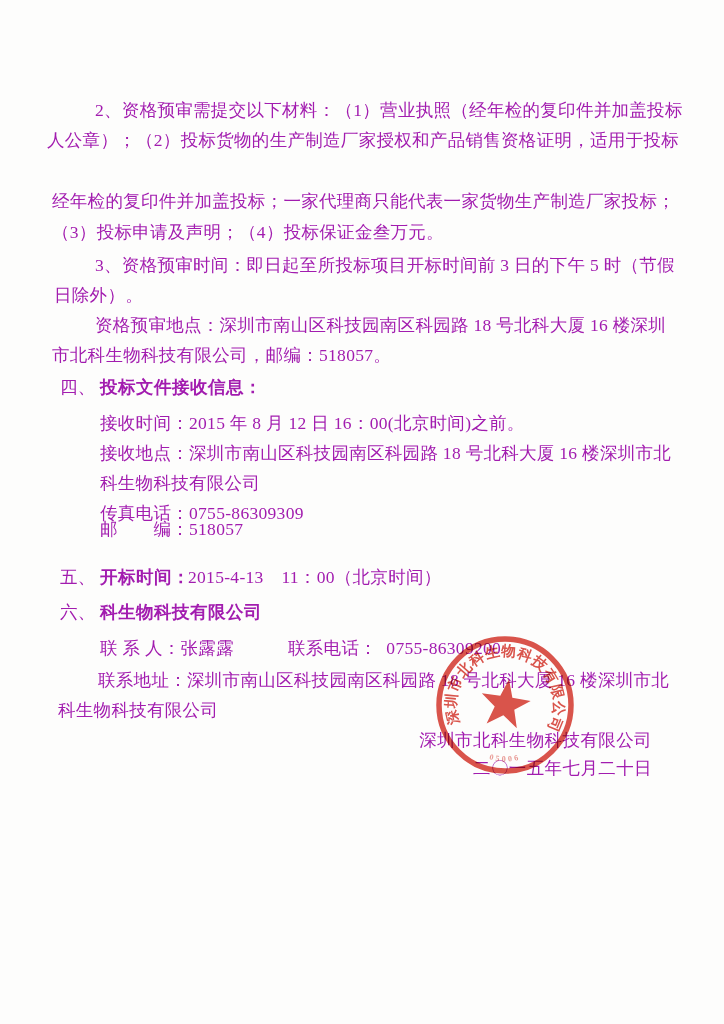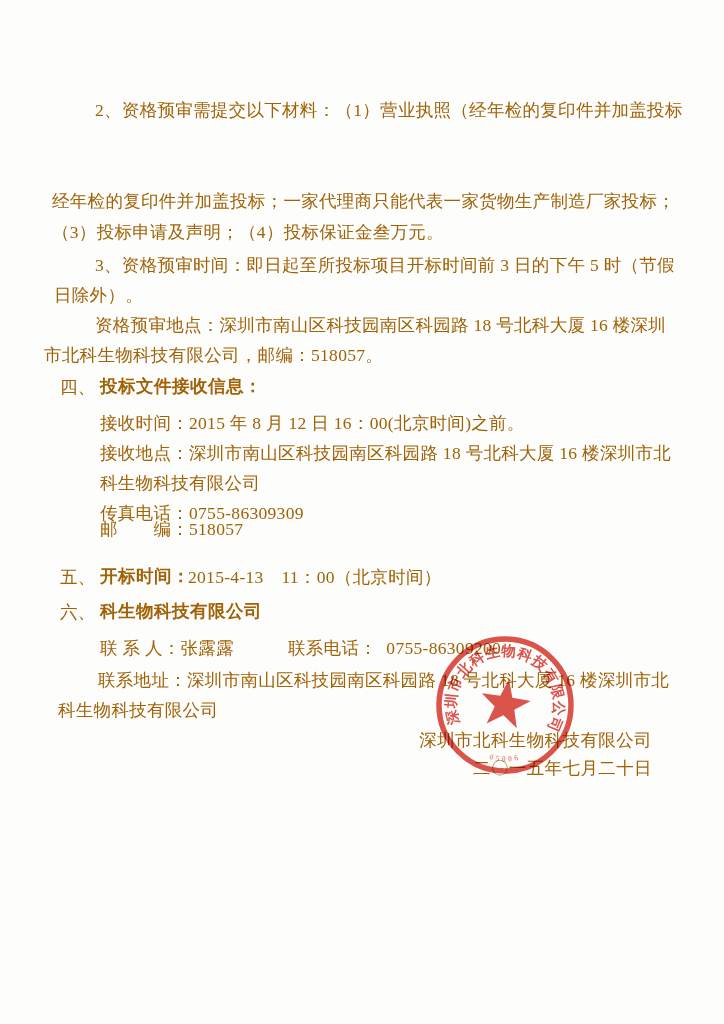--- a/index.html
+++ b/index.html
@@ -1,33 +1,33 @@
 <!DOCTYPE html>
 <html><head>
 <meta charset="utf-8">
 <style>
   html,body{margin:0;padding:0;background:#e8e8e8;}
   .page{
     position:relative;
     width:724px;height:1024px;
     background:#fdfdfc;
     font-family:"Liberation Serif","DejaVu Serif",serif;
-    color:#a16207;
+    color:#a21caf;
     overflow:hidden;
   }
   .ln{
     position:absolute;
     font-size:17.5px;
     line-height:26px;
     letter-spacing:0.3px;
     white-space:pre;
   }
   .bold{
     font-weight:bold;
-    font-family:Liberation Mono, monospace;
+    font-family:Liberation Serif, serif;
     letter-spacing:0.5px;
   }
   .seg{position:absolute;top:0;white-space:pre;}
   .sig{
     position:absolute;
     right:72px;
     font-size:17.5px;
     line-height:26px;
     letter-spacing:0.4px;
     text-align:right;
@@ -45,28 +45,29 @@
     font-family:"Liberation Serif","DejaVu Serif",serif;
     font-weight:bold;
   }
 </style>
 </head>
 <body>
 
 <div class="page">
 
   <div class="ln" style="top:97px;left:95px">2、资格预审需提交以下材料：（1）营业执照（经年检的复印件并加盖投标</div>
+  <div class="ln" style="top:127px;left:47px">人公章）；（2）投标货物的生产制造厂家授权和产品销售资格证明，适用于投标</div>
   <div class="ln" style="top:188px;left:52px">经年检的复印件并加盖投标；一家代理商只能代表一家货物生产制造厂家投标；</div>
   <div class="ln" style="top:219px;left:52px">（3）投标申请及声明；（4）投标保证金叁万元。</div>
 
   <div class="ln" style="top:252px;left:95px">3、资格预审时间：即日起至所投标项目开标时间前 3 日的下午 5 时（节假</div>
   <div class="ln" style="top:282px;left:54px">日除外）。</div>
 
   <div class="ln" style="top:312px;left:95px">资格预审地点：深圳市南山区科技园南区科园路 18 号北科大厦 16 楼深圳</div>
-  <div class="ln" style="top:342px;left:44px">市北科生物科技有限公司，邮编：518057。</div>
+  <div class="ln" style="top:342px;left:52px">市北科生物科技有限公司，邮编：518057。</div>
 
   <div class="ln" style="top:374px;left:60px">
     <span class="seg" style="left:0">四、</span>
     <span class="seg bold" style="left:40px">投标文件接收信息：</span>
   </div>
 
   <div class="ln" style="top:410px;left:100px">接收时间：2015 年 8 月 12 日 16：00(北京时间)之前。</div>
   <div class="ln" style="top:440px;left:100px">接收地点：深圳市南山区科技园南区科园路 18 号北科大厦 16 楼深圳市北</div>
   <div class="ln" style="top:470px;left:100px">科生物科技有限公司</div>
   <div class="ln" style="top:500px;left:100px">传真电话：0755-86309309</div>

